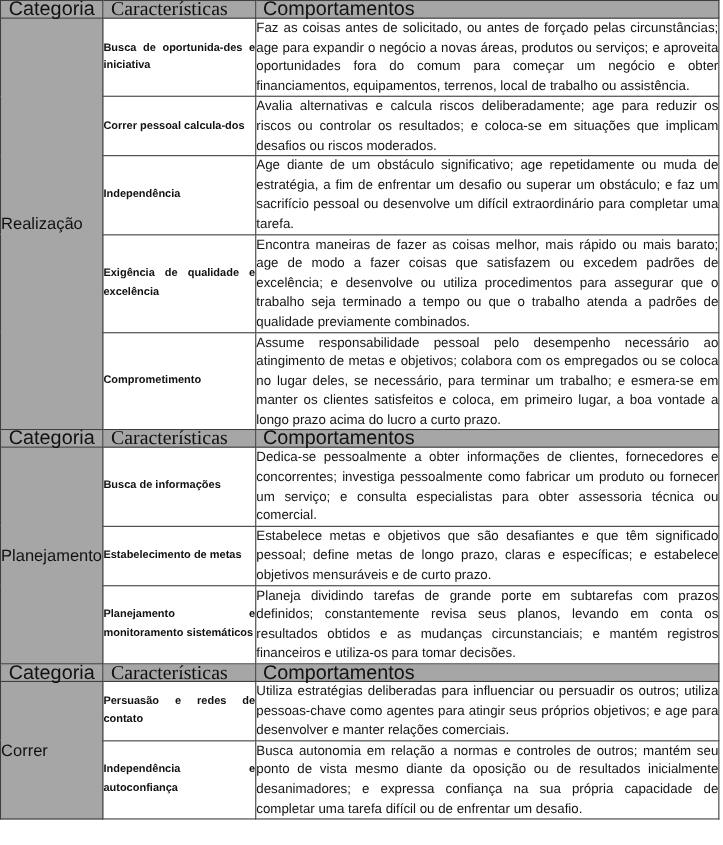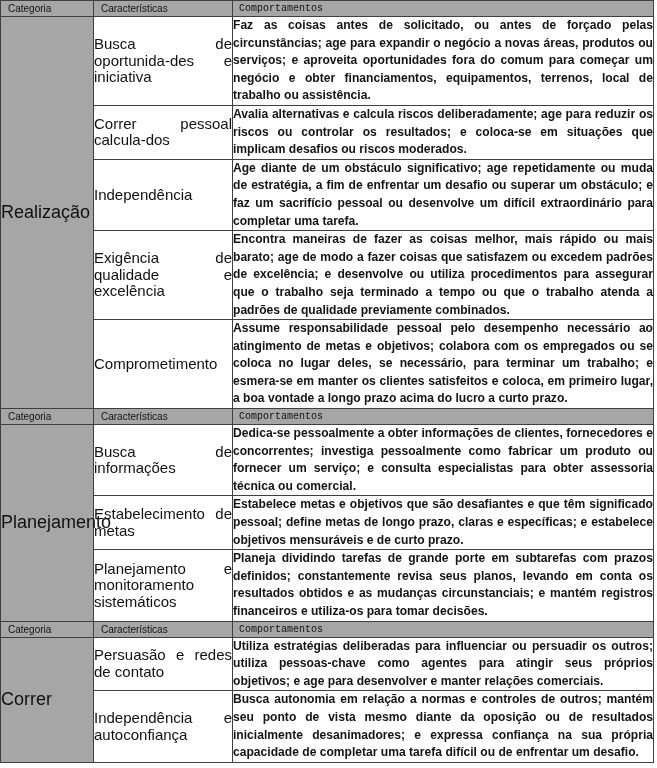--- a/index.html
+++ b/index.html
@@ -35,60 +35,60 @@
   }
 
   
   col.c-cat  { width: 93px; }
   col.c-char { width: 139px; }
   col.c-comp { width: 421px; }
 
   
   .hdr td {
     background: #a6a6a6;
-    font-size: 10px;
+    font-size: 18px;
     font-weight: normal;
     line-height: 15px;
     padding: 3px 0 3px 0;
     color: #111111;
     vertical-align: middle;
   }
   .hdr .hcat  { padding-left: 7px; }
-  .hdr .hchar { padding-left: 7px; }
-  .hdr .hcomp { padding-left: 6px; font-family: Liberation Mono, monospace; }
+  .hdr .hchar { padding-left: 7px; font-family: Liberation Serif, serif; }
+  .hdr .hcomp { padding-left: 6px; }
 
   
   td.cat {
     background: #a6a6a6;
-    font-size: 18px;
+    font-size: 15px;
     font-weight: normal;
     color: #111111;
     text-align: left;
     padding-left: 7px;
     vertical-align: middle;
     line-height: 15px;
   }
 
   
   td.char {
-    font-size: 15px;
-    font-weight: normal;
+    font-size: 10px;
+    font-weight: bold;
     color: #111111;
     text-align: justify;
     text-align-last: left;
     padding: 3px 7px 3px 7px;
     line-height: 16.5px;
     vertical-align: middle;
     hyphens: manual;
   }
 
   
   td.comp {
     font-size: 12.1px;
-    font-weight: bold;
+    font-weight: normal;
     color: #141414;
     text-align: justify;
     text-align-last: left;
     padding: 2px 6px 3px 6px;
     line-height: 17.6px;
     vertical-align: middle;
   }
 </style>
 </head>
 <body>

